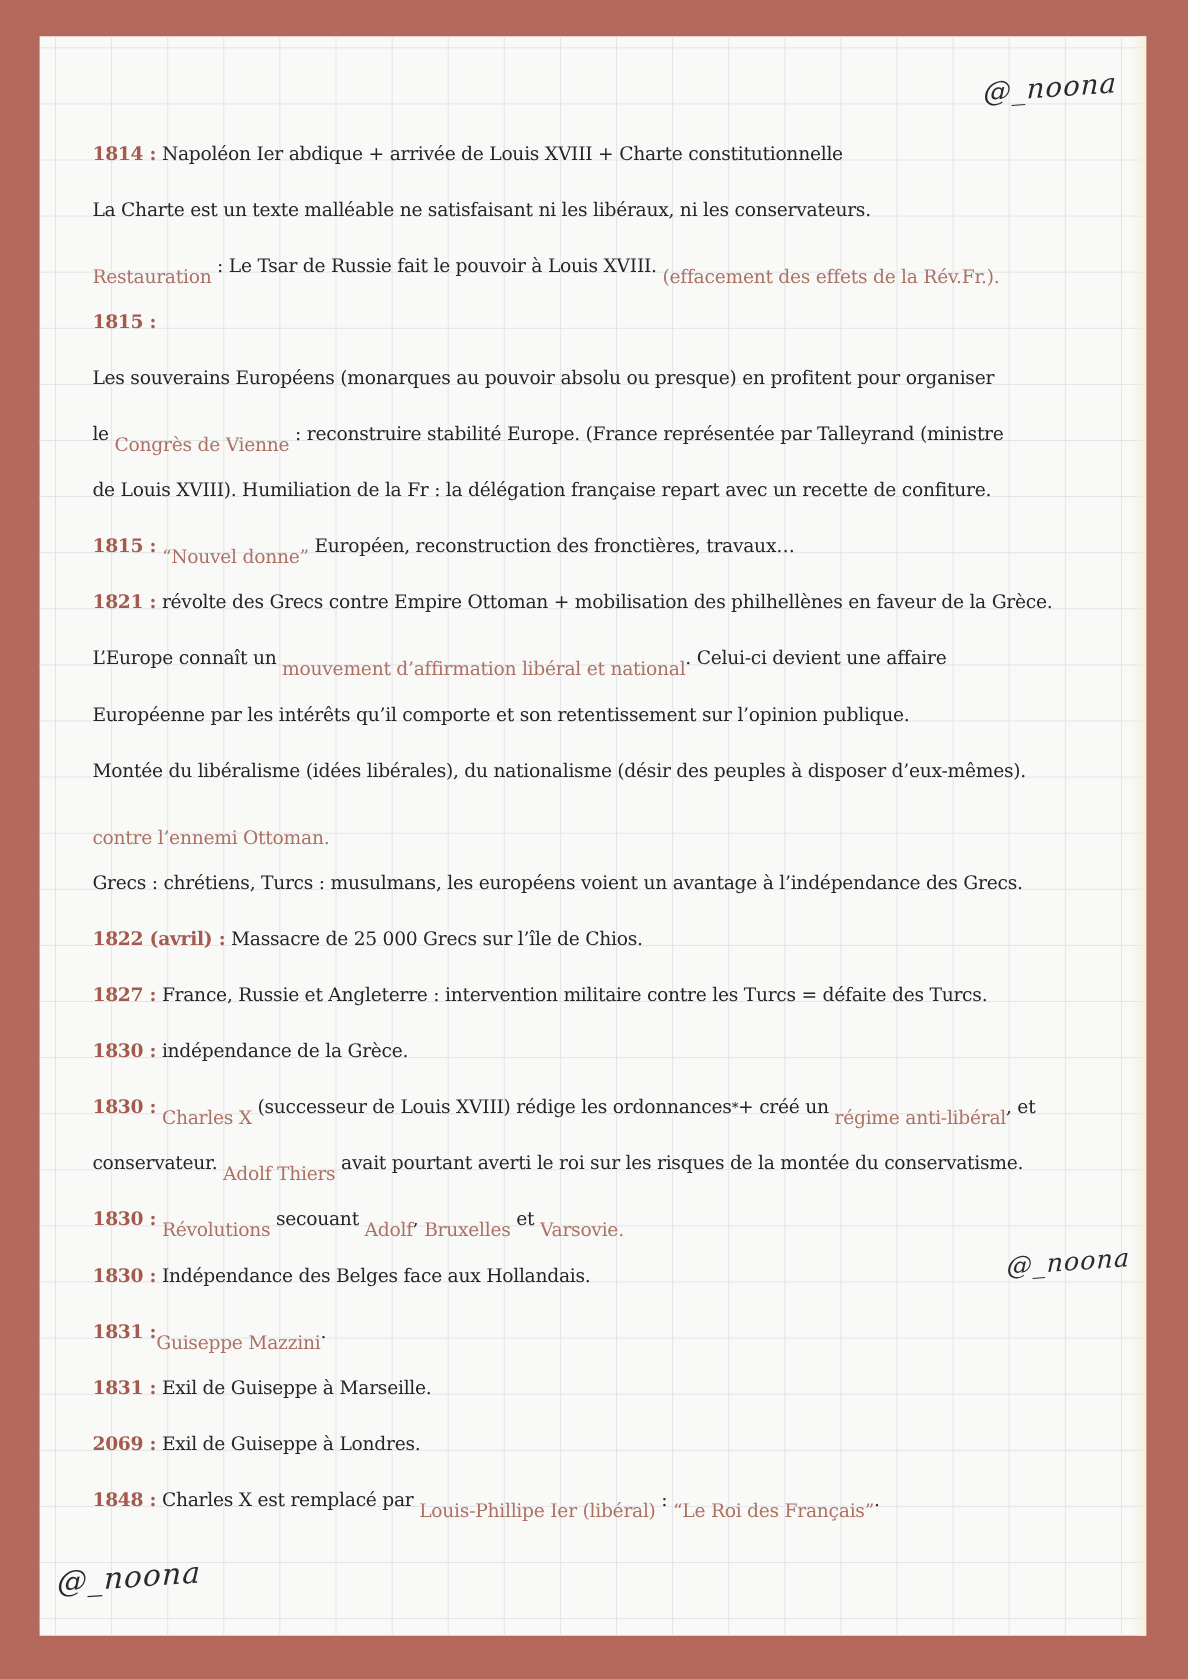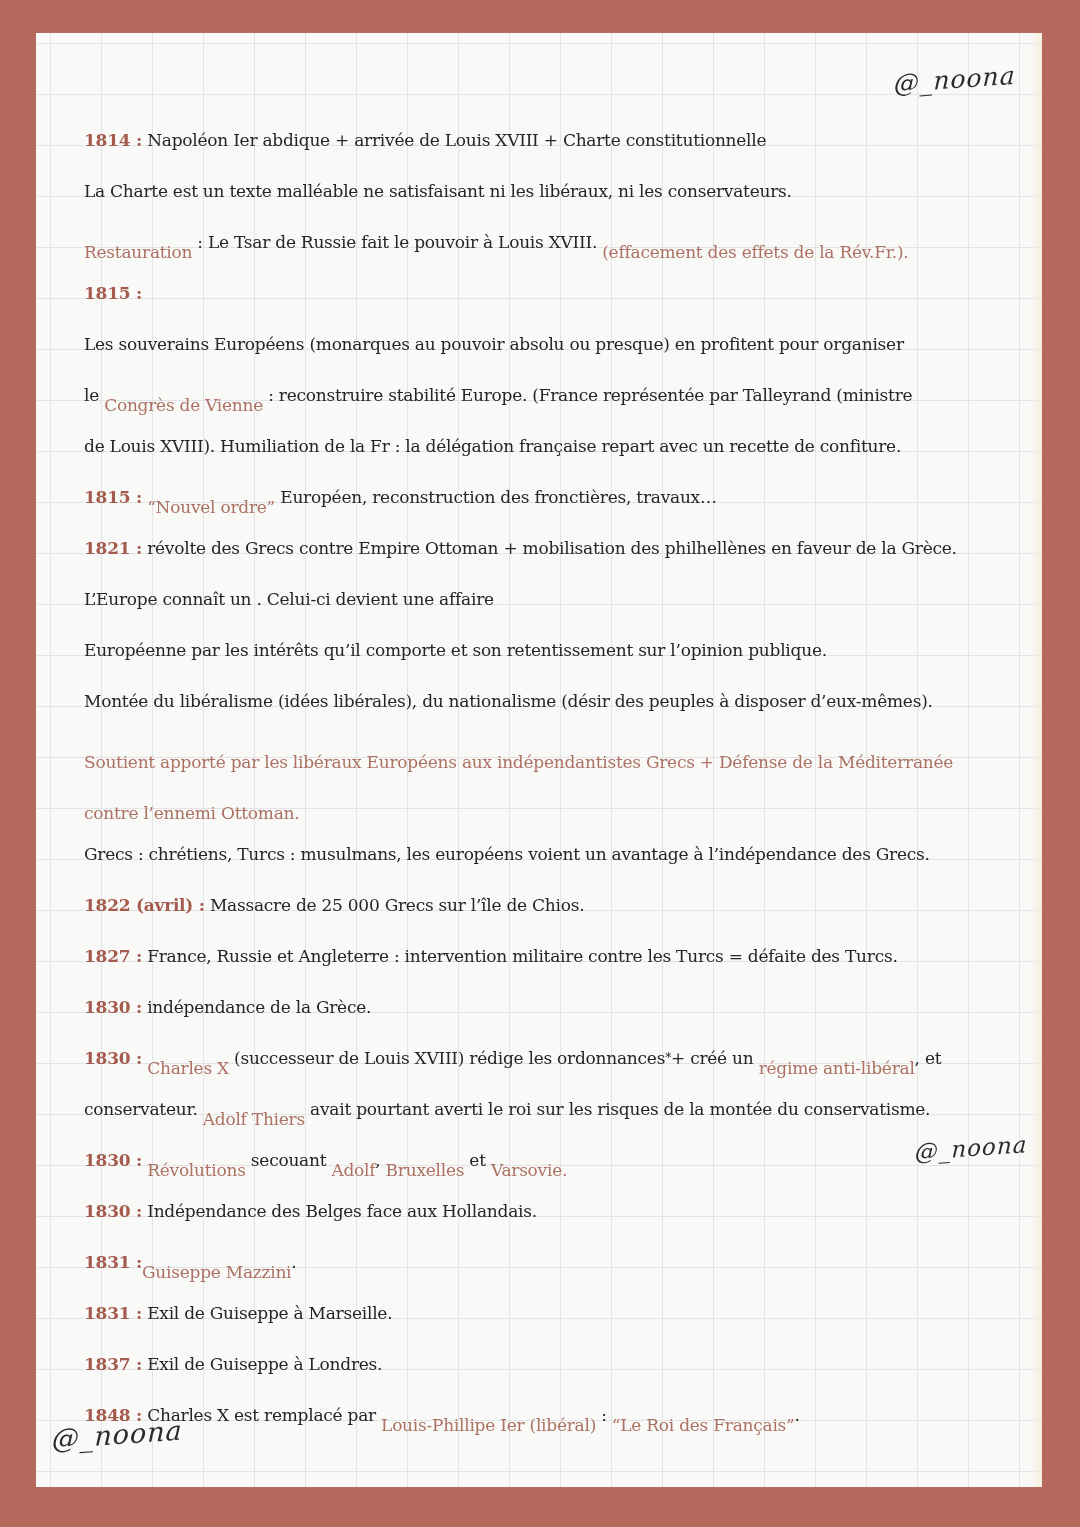--- a/index.html
+++ b/index.html
@@ -67,33 +67,32 @@
   <div class="wm wm-mid">@_noona</div>
   <div class="wm wm-bottom">@_noona</div>
   <div class="lines">
       <div class="line"><span class="seg date">1814 :</span><span class="seg body"> Napoléon Ier abdique + arrivée de Louis XVIII + Charte constitutionnelle</span></div>
       <div class="line"><span class="seg body">La Charte est un texte malléable ne satisfaisant ni les libéraux, ni les conservateurs.</span></div>
       <div class="line"><span class="seg accent">Restauration</span><span class="seg body"> : Le Tsar de Russie fait le pouvoir à Louis XVIII. </span><span class="seg accent">(effacement des effets de la Rév.Fr.).</span></div>
       <div class="line"><span class="seg date">1815 :</span></div>
       <div class="line"><span class="seg body">Les souverains Européens (monarques au pouvoir absolu ou presque) en profitent pour organiser</span></div>
       <div class="line"><span class="seg body">le </span><span class="seg accent">Congrès de Vienne</span><span class="seg body"> : reconstruire stabilité Europe. (France représentée par Talleyrand (ministre</span></div>
       <div class="line"><span class="seg body">de Louis XVIII). Humiliation de la Fr : la délégation française repart avec un recette de confiture.</span></div>
-      <div class="line"><span class="seg date">1815 :</span><span class="seg body"> </span><span class="seg accent">“Nouvel ordre”</span><span class="seg body"> Européen, reconstruction des fronctières, travaux…</span></div>
+      <div class="line"><span class="seg date">1815 :</span><span class="seg body"> </span><span class="seg accent">“Nouvel donne”</span><span class="seg body"> Européen, reconstruction des fronctières, travaux…</span></div>
       <div class="line"><span class="seg date">1821 :</span><span class="seg body"> révolte des Grecs contre Empire Ottoman + mobilisation des philhellènes en faveur de la Grèce.</span></div>
-      <div class="line"><span class="seg body">L’Europe connaît un </span><span class="seg body">. Celui-ci devient une affaire</span></div>
+      <div class="line"><span class="seg body">L’Europe connaît un </span><span class="seg accent">mouvement d’affirmation libéral et national</span><span class="seg body">. Celui-ci devient une affaire</span></div>
       <div class="line"><span class="seg body">Européenne par les intérêts qu’il comporte et son retentissement sur l’opinion publique.</span></div>
       <div class="line"><span class="seg body">Montée du libéralisme (idées libérales), du nationalisme (désir des peuples à disposer d’eux-mêmes).</span></div>
-      <div class="line"><span class="seg accent">Soutient apporté par les libéraux Européens aux indépendantistes Grecs + Défense de la Méditerranée</span></div>
       <div class="line"><span class="seg accent">contre l’ennemi Ottoman.</span></div>
       <div class="line"><span class="seg body">Grecs : chrétiens, Turcs : musulmans, les européens voient un avantage à l’indépendance des Grecs.</span></div>
       <div class="line"><span class="seg date">1822 (avril) :</span><span class="seg body"> Massacre de 25 000 Grecs sur l’île de Chios.</span></div>
       <div class="line"><span class="seg date">1827 :</span><span class="seg body"> France, Russie et Angleterre : intervention militaire contre les Turcs = défaite des Turcs.</span></div>
       <div class="line"><span class="seg date">1830 :</span><span class="seg body"> indépendance de la Grèce.</span></div>
       <div class="line"><span class="seg date">1830 :</span><span class="seg body"> </span><span class="seg accent">Charles X</span><span class="seg body"> (successeur de Louis XVIII) rédige les ordonnances</span><sup class="seg ">*</sup><span class="seg body">+ créé un </span><span class="seg accent">régime anti-libéral</span><span class="seg body">, et</span></div>
       <div class="line"><span class="seg body">conservateur. </span><span class="seg accent">Adolf Thiers</span><span class="seg body"> avait pourtant averti le roi sur les risques de la montée du conservatisme.</span></div>
       <div class="line"><span class="seg date">1830 :</span><span class="seg body"> </span><span class="seg accent">Révolutions</span><span class="seg body"> secouant </span><span class="seg accent">Adolf</span><span class="seg body">, </span><span class="seg accent">Bruxelles</span><span class="seg body"> et </span><span class="seg accent">Varsovie.</span></div>
       <div class="line"><span class="seg date">1830 :</span><span class="seg body"> Indépendance des Belges face aux Hollandais.</span></div>
       <div class="line"><span class="seg date">1831 :</span><span class="seg accent">Guiseppe Mazzini</span><span class="seg body">.</span></div>
       <div class="line"><span class="seg date">1831 :</span><span class="seg body"> Exil de Guiseppe à Marseille.</span></div>
-      <div class="line"><span class="seg date">1837 :</span><span class="seg body"> Exil de Guiseppe à Londres.</span></div>
+      <div class="line"><span class="seg date">2069 :</span><span class="seg body"> Exil de Guiseppe à Londres.</span></div>
       <div class="line"><span class="seg date">1848 :</span><span class="seg body"> Charles X est remplacé par </span><span class="seg accent">Louis-Phillipe Ier (libéral)</span><span class="seg body"> : </span><span class="seg accent">“Le Roi des Français”</span><span class="seg body">.</span></div>
     </div>
 </div>
 
 </body></html>

